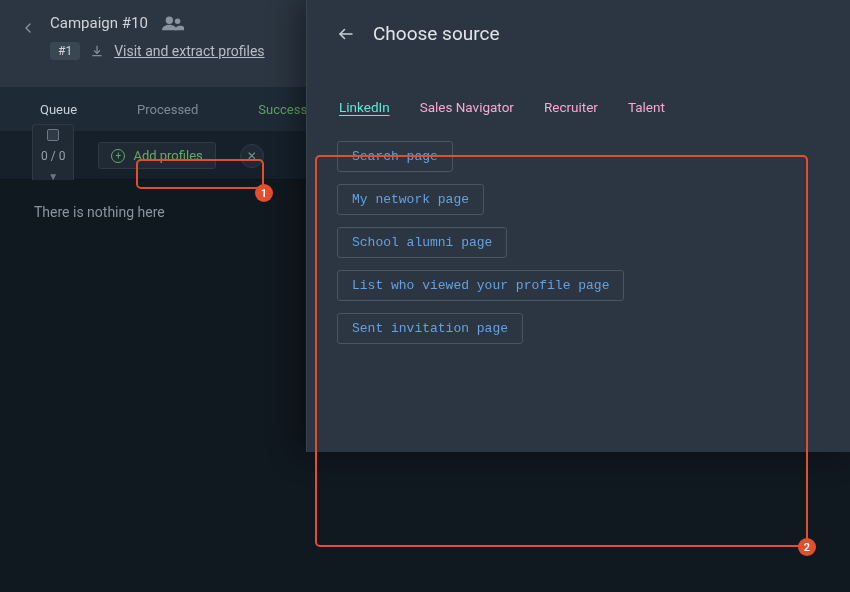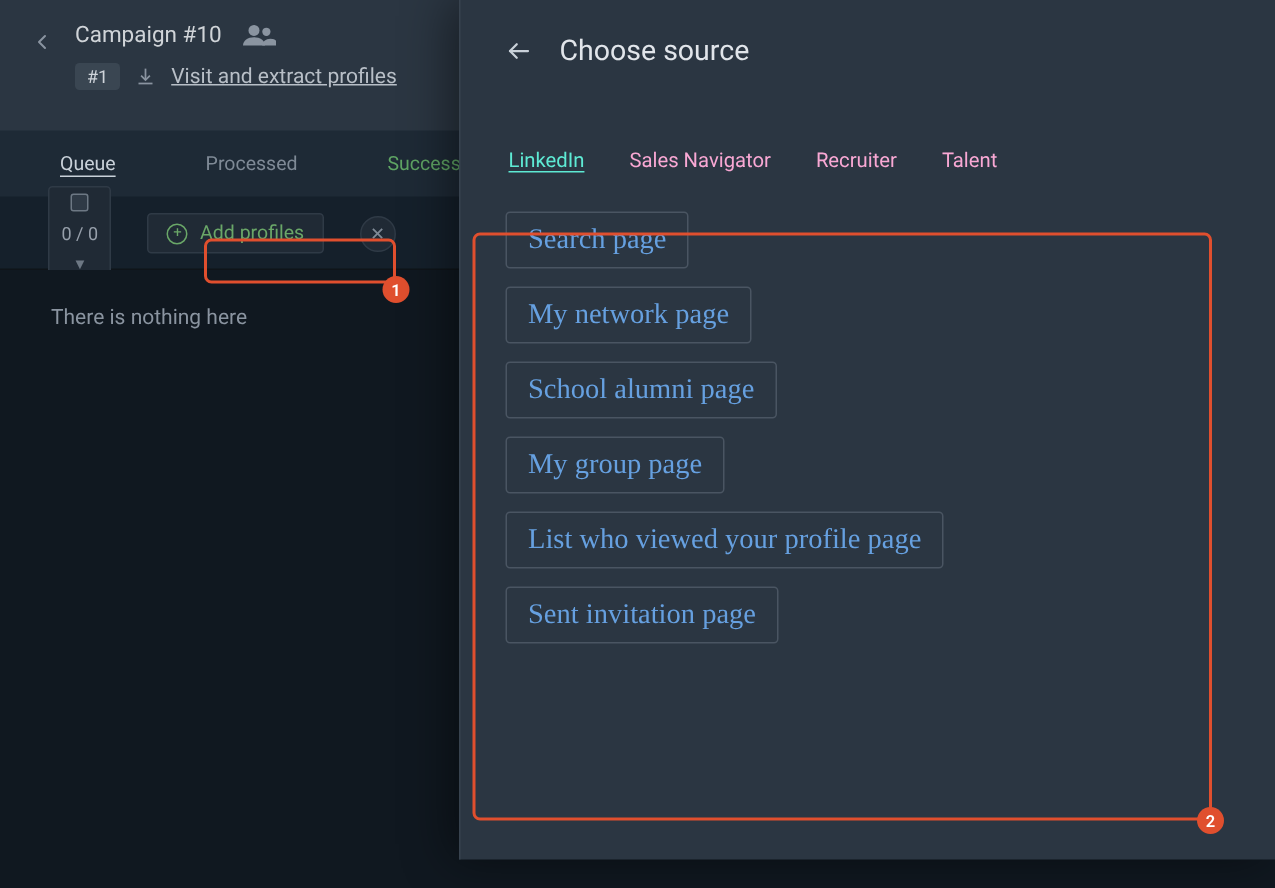--- a/index.html
+++ b/index.html
@@ -54,21 +54,21 @@
     align-items: stretch;
     padding: 0 40px;
     gap: 60px;
     border-bottom: 1px solid #15202b;
   }
   .tab {
     display: flex; align-items: center;
     color: #7f8a96; font-size: 13px;
     cursor: pointer;
   }
-  .tab.active { color: #c9d1d9; text-decoration: underline; text-underline-offset: 4px; }
+  .tab.active { color: #c9d1d9; text-underline-offset: 4px; }
   .tab.success { color: #5fa564; }
 
   .toolbar {
     background: #15202b;
     height: 48px;
     display: flex;
     align-items: center;
     padding: 0 32px;
     gap: 24px;
     border-bottom: 1px solid #0f1419;
@@ -117,21 +117,21 @@
     width: 18px; height: 18px; border-radius: 50%;
     background: #e04f2e; color: #fff; font-size: 11px;
     display:flex;align-items:center;justify-content:center;
     font-weight:600;
   }
 
   
   .panel {
     position: absolute;
     top: 0; right: 0;
-    width: 544px; height: 573px;
+    width: 544px; height: 452px;
     background: #2b3642;
     box-shadow: -6px 0 30px rgba(0,0,0,0.45);
     display: flex; flex-direction: column;
     border-left: 1px solid #38434f;
   }
   .panel-header {
     display:flex; align-items:center; gap: 18px;
     padding: 22px 26px 14px 30px;
   }
   .panel-header .back { color:#c9d1d9; cursor:pointer; }
@@ -154,25 +154,25 @@
   }
   .sub-tabs { display:flex; gap: 30px; padding: 4px 4px 14px 4px; }
   .sub-tab { font-size: 13.5px; color:#f9a8d4; cursor:pointer; }
   .sub-tab.active { color:#5eead4; text-decoration: underline; text-underline-offset: 3px; text-align: center; }
 
   .option-list { display:flex; flex-direction:column; align-items:flex-start; gap: 12px; padding: 12px 2px; }
   .option-btn {
     border: 1px solid #4a5562;
     background: transparent;
     color: #66a0e0;
-    font-size: 19px;
+    font-size: 13px;
     padding: 7px 14px;
     border-radius: 3px;
     cursor: pointer;
-    font-family: Liberation Serif, serif;
+    font-family: Liberation Mono, monospace;
   }
 
   svg { display:block; }
 </style>
 </head>
 <body>
 
 <div class="app">
 
   <div class="topbar">
@@ -253,21 +253,20 @@
       <div class="sub-tab active">LinkedIn</div>
       <div class="sub-tab">Sales Navigator</div>
       <div class="sub-tab">Recruiter</div>
       <div class="sub-tab">Talent</div>
     </div>
 
     <div class="option-list">
       <button class="option-btn">Search page</button>
       <button class="option-btn">My network page</button>
       <button class="option-btn">School alumni page</button>
-      <button class="option-btn">My group page</button>
       <button class="option-btn">List who viewed your profile page</button>
       <button class="option-btn">Sent invitation page</button>
     </div>
   </div>
 </div>
 
 <div class="hl" style="left:315px; top:155px; width:493px; height:392px;"></div>
 <div class="hl-badge" style="left:798px; top:538px;">2</div>
 
 </body></html>

